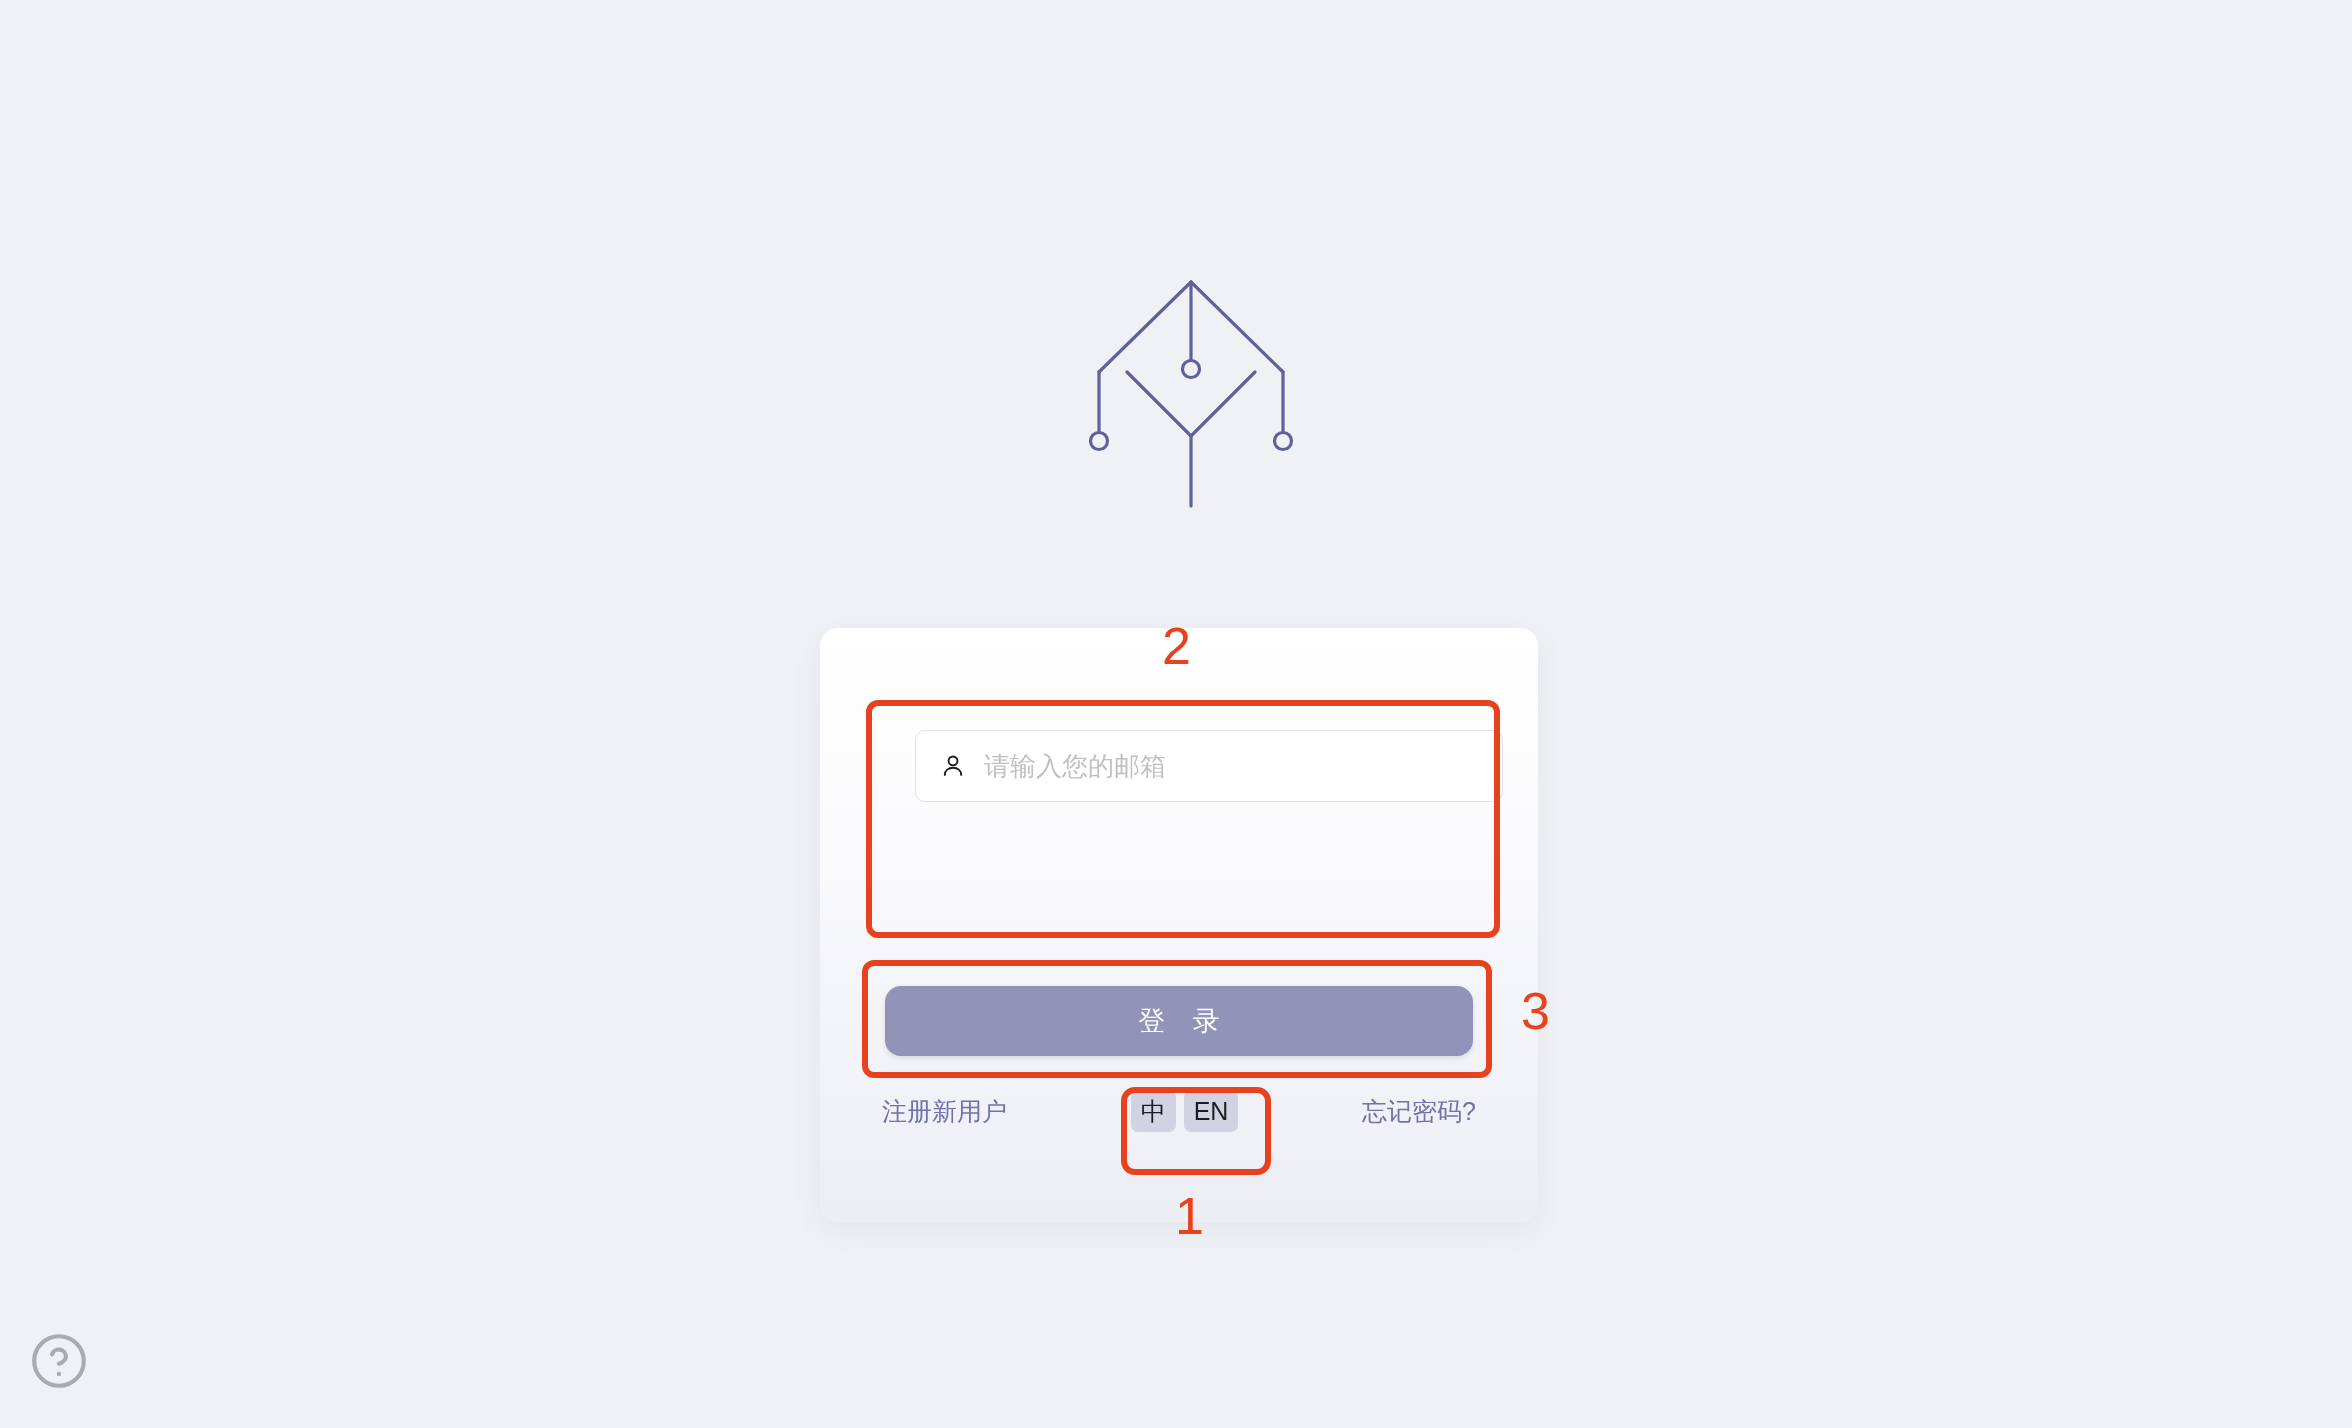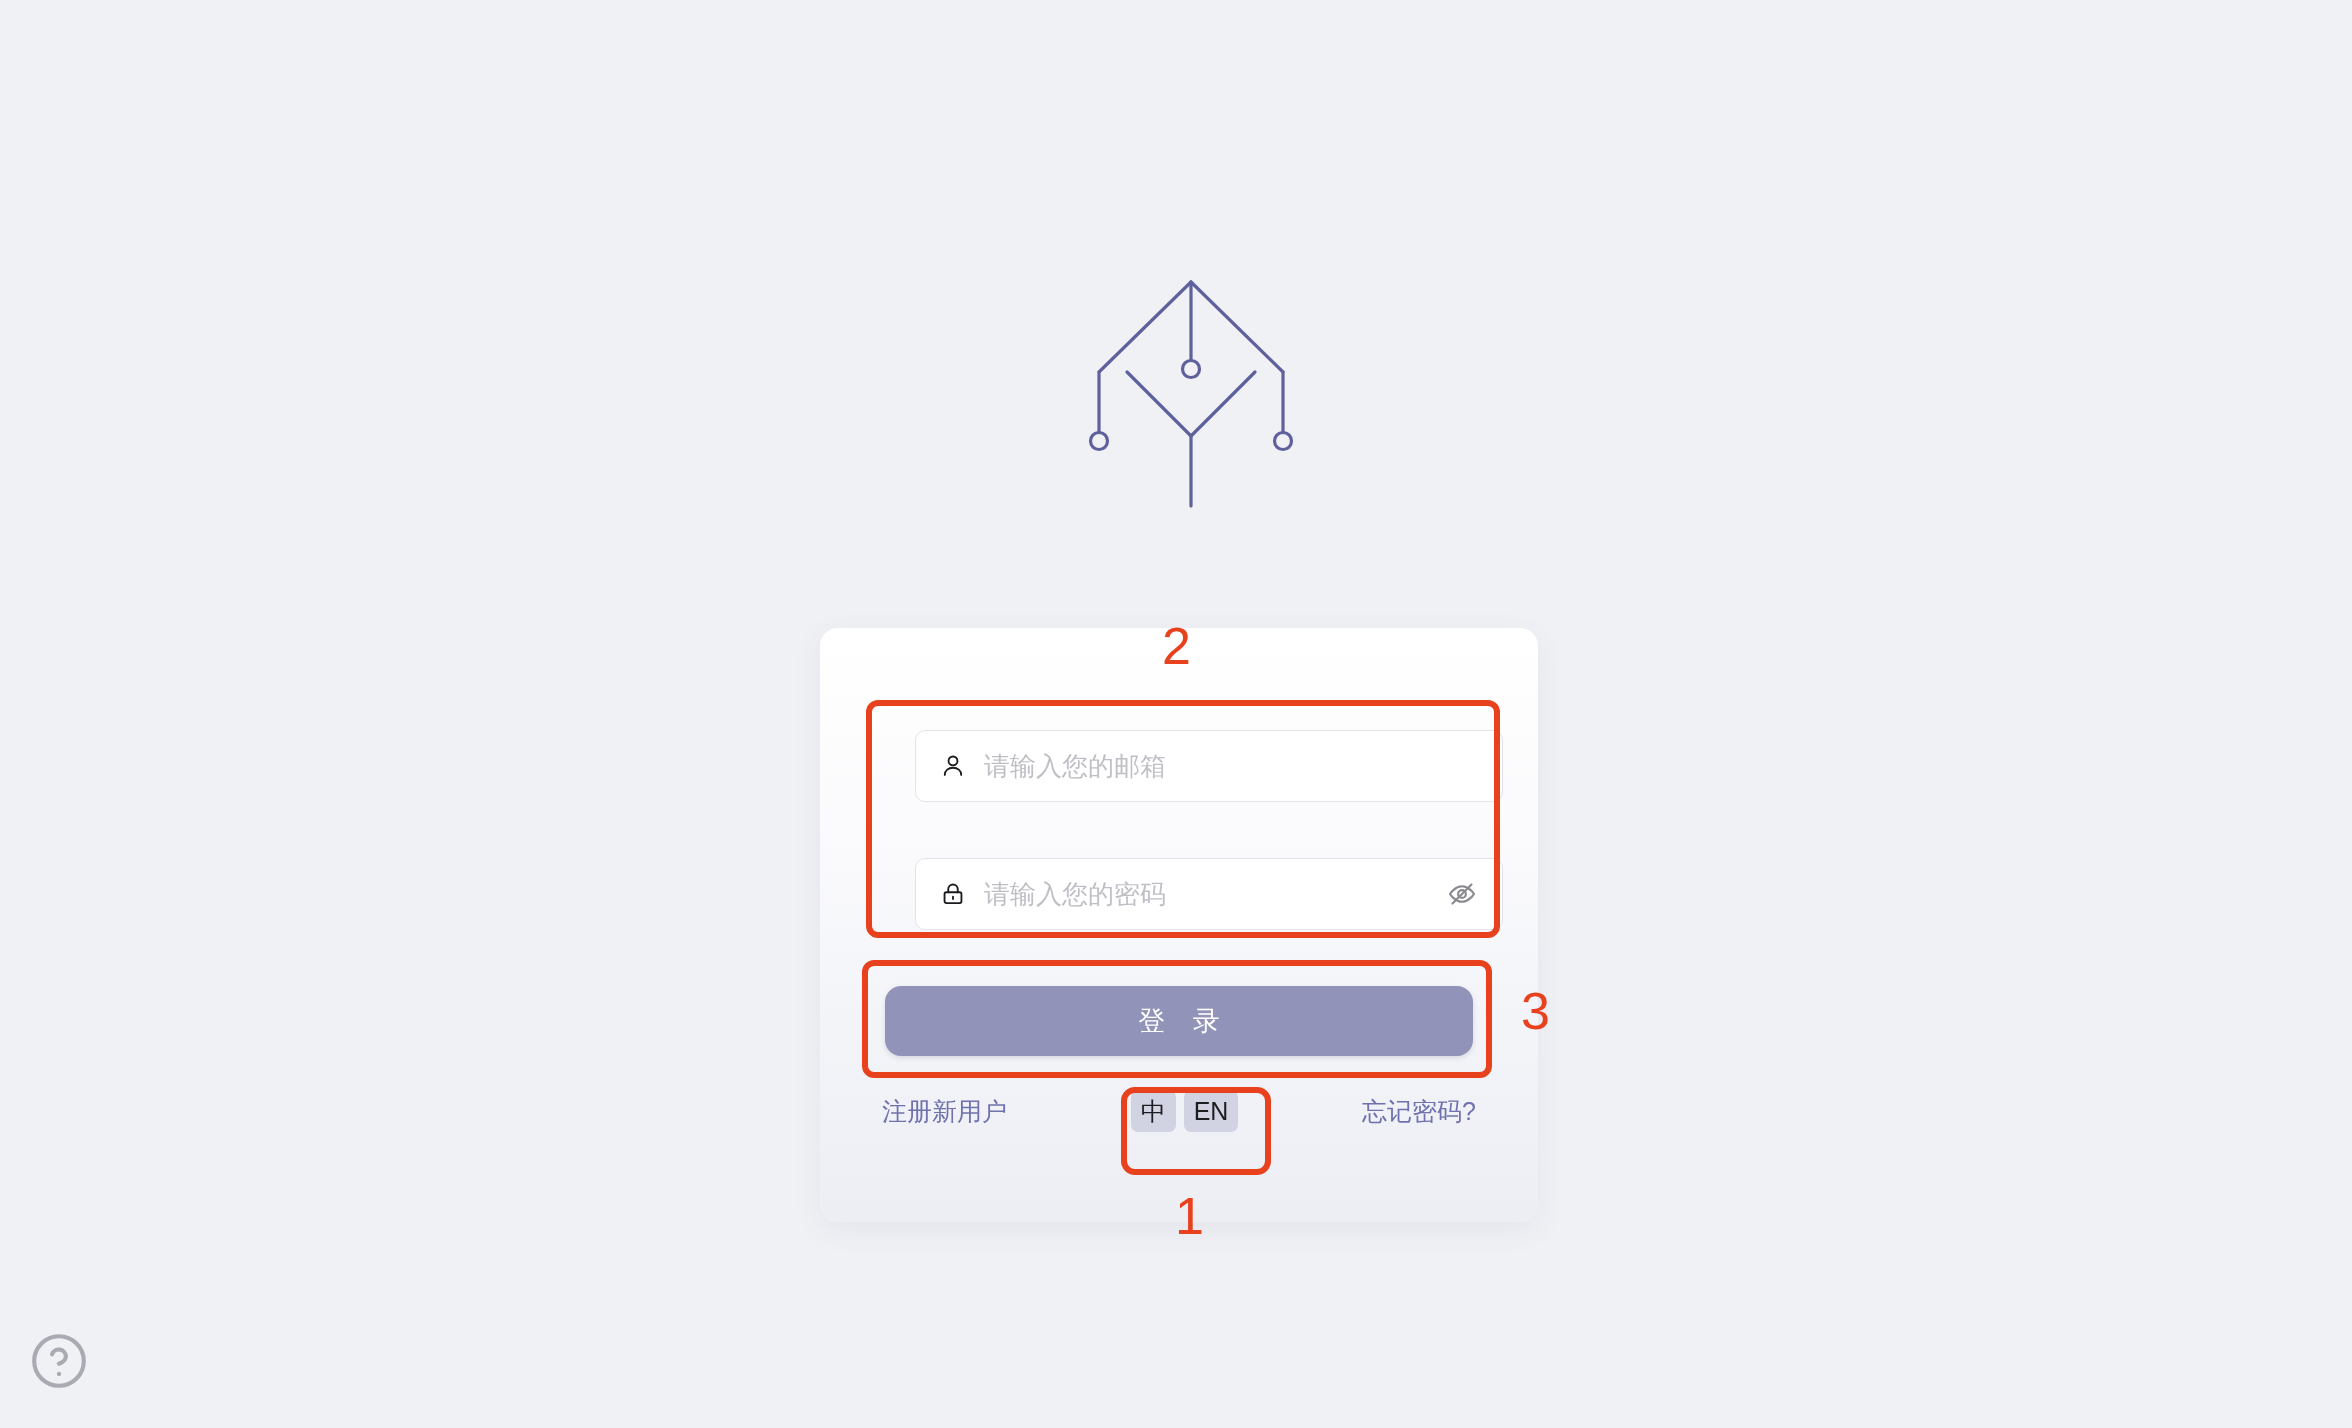--- a/index.html
+++ b/index.html
@@ -221,37 +221,20 @@
     <div class="field-row" id="email-field-row">
       <span class="field-icon">
         <svg viewBox="0 0 24 24" width="26" height="26" fill="none" stroke="#1b1b1f" stroke-width="1.7" stroke-linecap="round" stroke-linejoin="round">
           <circle cx="12" cy="7.3" r="4.1"></circle>
           <path d="M4.4 20.2c0-4.1 3.4-6.6 7.6-6.6s7.6 2.5 7.6 6.6"></path>
         </svg>
       </span>
       <input class="field-input" id="email-input" type="text" placeholder="请输入您的邮箱" style="">
     </div>
 
-    <div class="field-row" id="password-field-row">
-      <span class="field-icon">
-        <svg viewBox="0 0 24 24" width="26" height="26" fill="none" stroke="#1b1b1f" stroke-width="1.7" stroke-linecap="round" stroke-linejoin="round">
-          <rect x="4.2" y="10.4" width="15.6" height="10" rx="1.6"></rect>
-          <path d="M7.6 10.4V7.6a4.4 4.4 0 0 1 8.8 0v2.8"></path>
-          <path d="M12 14.4v2.2"></path>
-        </svg>
-      </span>
-      <input class="field-input" id="password-input" type="password" placeholder="请输入您的密码" style="">
-      <span id="toggle-password-visibility">
-        <svg viewBox="0 0 24 24" width="30" height="30" fill="none" stroke="#8a8a90" stroke-width="1.7" stroke-linecap="round" stroke-linejoin="round">
-          <path d="M2.4 12s3.8-6.2 9.6-6.2S21.6 12 21.6 12s-3.8 6.2-9.6 6.2S2.4 12 2.4 12z"></path>
-          <circle cx="12" cy="12" r="3.1"></circle>
-          <path d="M4.4 19.6 19.6 4.4"></path>
-        </svg>
-      </span>
-    </div>
 
     <button id="login-submit-button">登 录</button>
 
     <div id="card-footer">
       <a class="footer-link" id="register-link" href="#">注册新用户</a>
 
       <div id="language-switcher">
         <button class="lang-button">中</button>
         <button class="lang-button">EN</button>
       </div>

